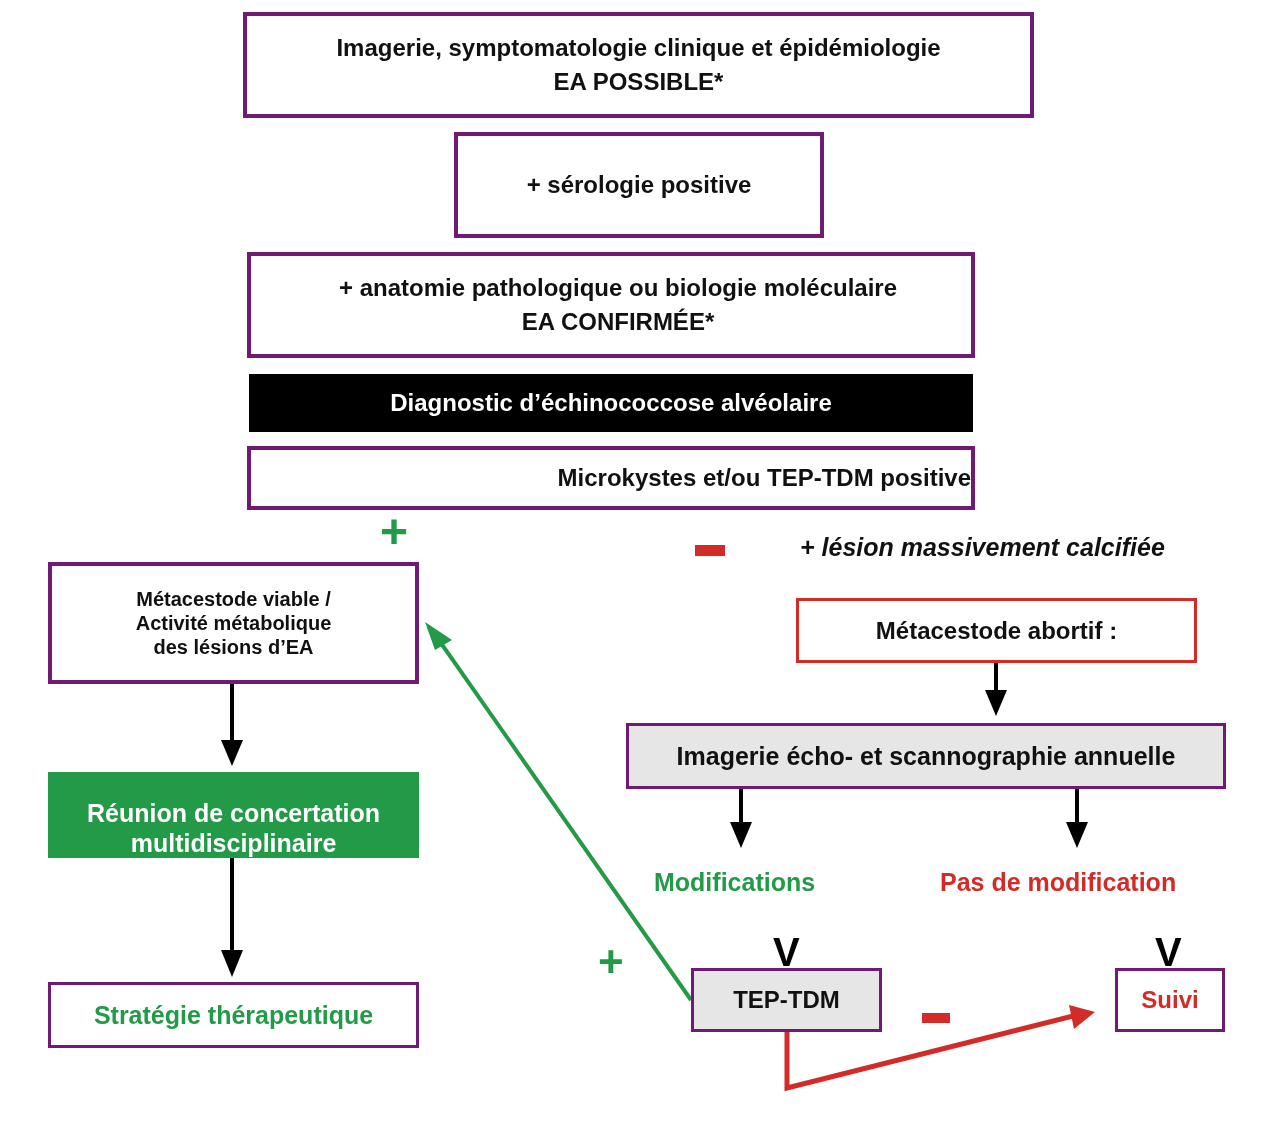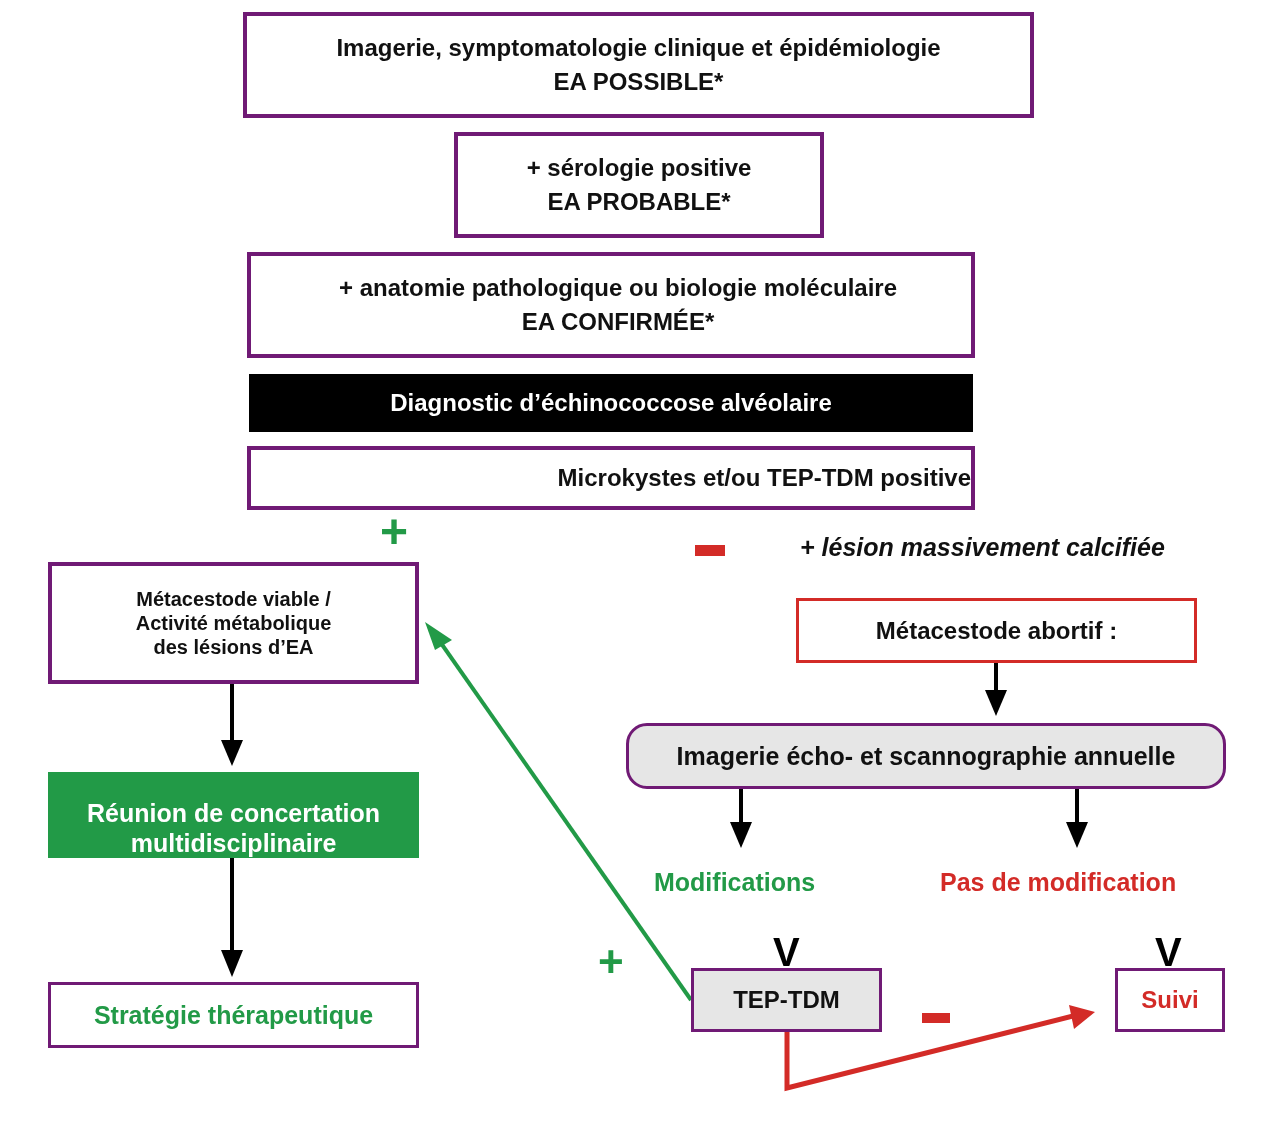--- a/index.html
+++ b/index.html
@@ -68,21 +68,20 @@
   </g>
 </svg>
 
 <div class="box" style="left:243px; top:12px; width:791px; height:106px;">
   <span>Imagerie, symptomatologie clinique et épidémiologie</span>
   <span>EA POSSIBLE*</span>
 </div>
 
 <div class="box" style="left:454px; top:132px; width:370px; height:106px;">
   <span>+ sérologie positive</span>
-  <span>EA PROBABLE*</span>
 </div>
 
 <div class="box" style="left:247px; top:252px; width:728px; height:106px;padding-left:14px;">
   <span>+ anatomie pathologique ou biologie moléculaire</span>
   <span>EA CONFIRMÉE*</span>
 </div>
 
 <div class="box dark" style="left:249px; top:374px; width:724px; height:58px;">
   <span>Diagnostic d’échinococcose alvéolaire</span>
 </div>
@@ -98,21 +97,21 @@
 <div class="box" style="left:48px; top:562px; width:371px; height:122px; font-size:20px; line-height:1.2;">
   <span>Métacestode viable /</span>
   <span>Activité métabolique</span>
   <span>des lésions d’EA</span>
 </div>
 
 <div class="box red-border" style="left:796px; top:598px; width:401px; height:65px; border-width:3px;">
   <span>Métacestode abortif :</span>
 </div>
 
-<div class="box grey" style="left:626px; top:723px; width:600px; height:66px; border-width:3px; font-size:25px;border-radius:21px;">
+<div class="box grey" style="left:626px; top:723px; width:600px; height:66px; border-width:3px; font-size:25px;">
   <span>Imagerie écho- et scannographie annuelle</span>
 </div>
 
 <div class="box green" style="left:48px; top:772px; width:371px; height:86px; font-size:25px; line-height:1.2;">
   <span>Réunion de concertation</span>
   <span>multidisciplinaire</span>
 </div>
 
 <div class="txt green-text" style="left:654px; top:868px;">Modifications</div>
 <div class="txt red-text" style="left:940px; top:868px;">Pas de modification</div>

